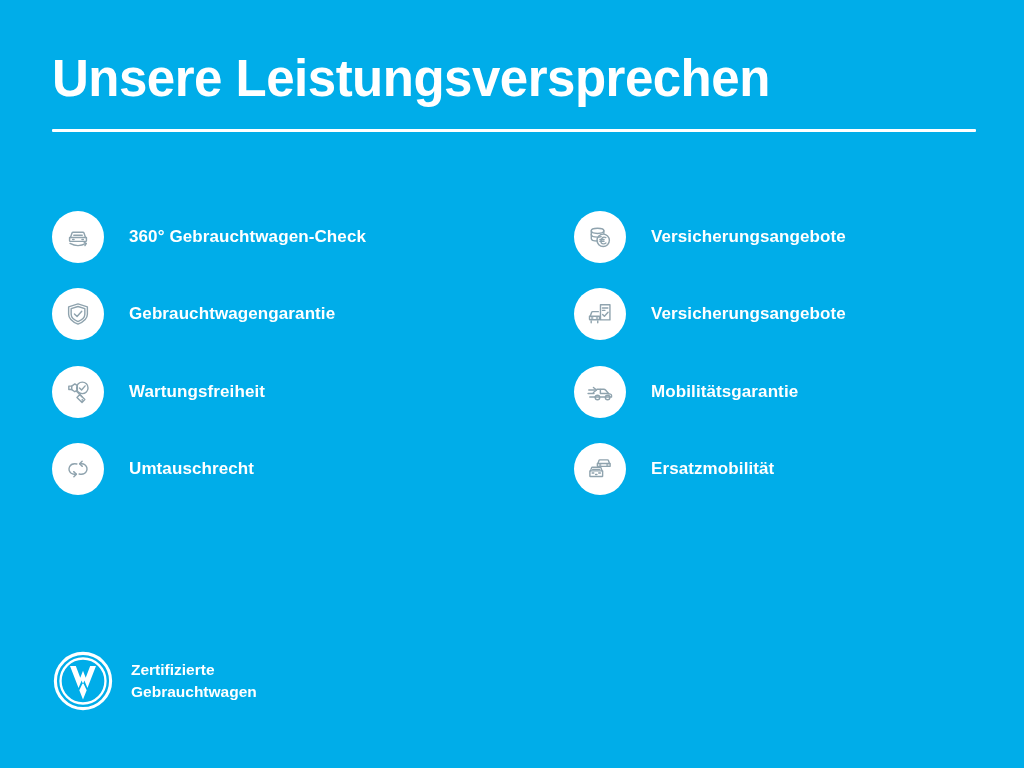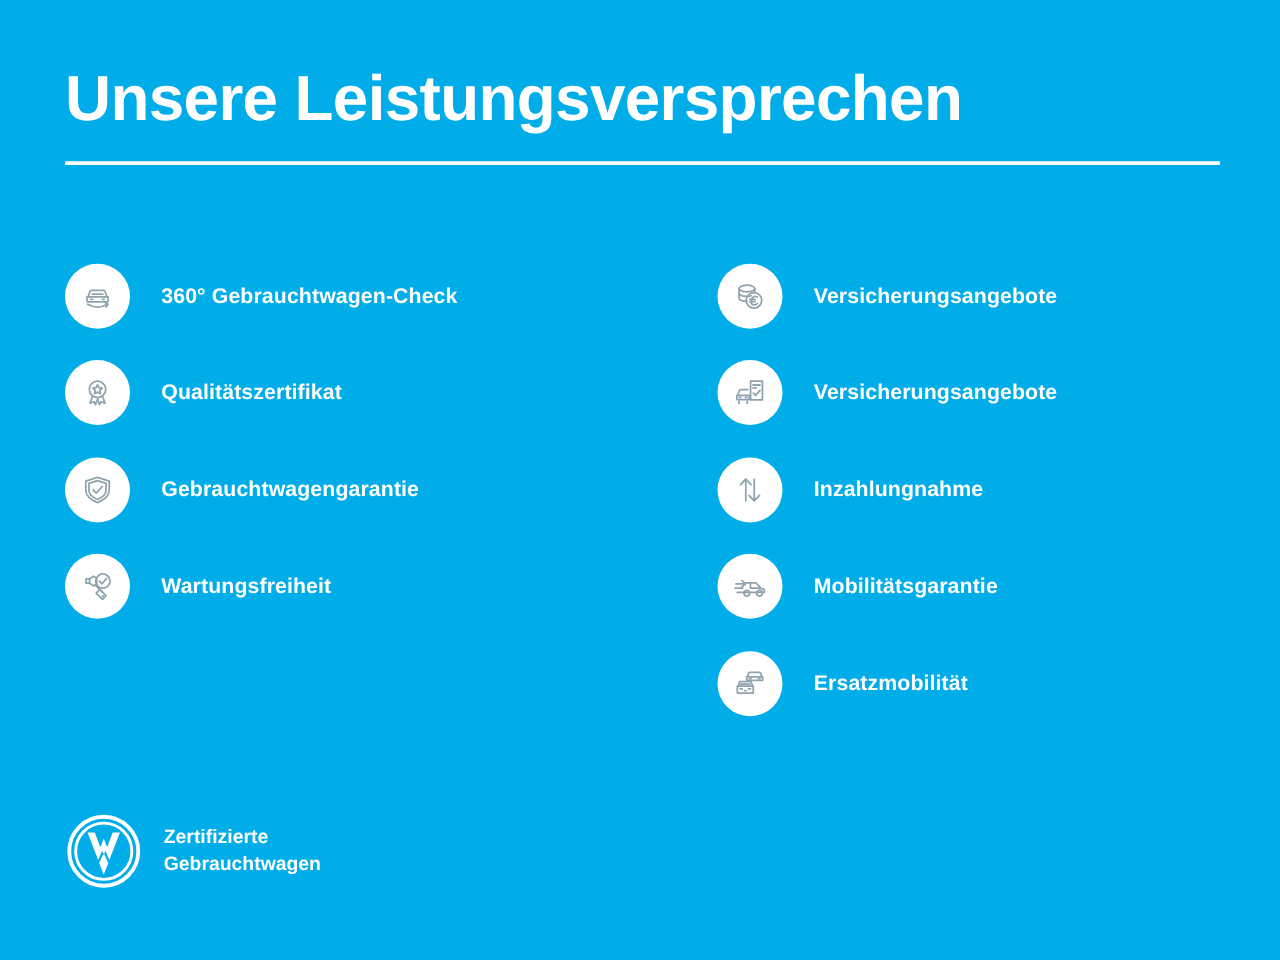--- a/index.html
+++ b/index.html
@@ -144,31 +144,20 @@
             <path d="M10.3 18.6 L11.8 18.6"></path>
             <path d="M20.2 18.6 L21.7 18.6"></path>
             <path d="M11.5 14.2 L20.5 14.2"></path>
             <path d="M7.5 22.8 Q16 27.6 24.5 22.8"></path>
             <path d="M22.4 21.3 L24.9 22.9 L23.4 25.2"></path>
           </svg>
         </div>
         <div class="benefit-label">360° Gebrauchtwagen-Check</div>
       </div>
 
-      <div class="benefit">
-        <div class="icon-circle">
-          <svg viewBox="0 0 32 32">
-            <circle cx="16" cy="13.3" r="7"></circle>
-            <path d="M16 9.4 L17.25 11.9 L20 12.3 L18 14.25 L18.5 17 L16 15.7 L13.5 17 L14 14.25 L12 12.3 L14.75 11.9 Z"></path>
-            <path d="M11.8 18.8 L9.6 25.2 L13 23.9 L14.3 26.4 L16.2 21.3"></path>
-            <path d="M20.2 18.8 L22.4 25.2 L19 23.9 L17.7 26.4 L16.2 22.2"></path>
-          </svg>
-        </div>
-        <div class="benefit-label">Qualitätszertifikat</div>
-      </div>
 
       <div class="benefit">
         <div class="icon-circle">
           <svg viewBox="0 0 32 32">
             <path d="M16 5.2 L26 8.4 L26 16.2 Q26 22.5 16 26.8 Q6 22.5 6 16.2 L6 8.4 Z"></path>
             <path d="M16 8 L23.3 10.3 L23.3 16.2 Q23.3 20.9 16 24.1 Q8.7 20.9 8.7 16.2 L8.7 10.3 Z"></path>
             <path d="M12.2 15.9 L15 18.7 L20 13"></path>
           </svg>
         </div>
         <div class="benefit-label">Gebrauchtwagengarantie</div>
@@ -182,20 +171,31 @@
             <path d="M12.6 7.4 L9.3 9.7 L9.3 13.4 L12.6 15.7 L15.3 13.9 L15.3 9.2 Z"></path>
             <path d="M9.3 9.7 L6.2 9.7 L6.2 13.4 L9.3 13.4"></path>
             <path d="M14.2 15 L20.3 21.1"></path>
             <path d="M17.9 18.7 L14.9 21.8 L20.3 27.1 L23.3 24.1 Z"></path>
             <circle class="solid" cx="20.6" cy="24.4" r="1"></circle>
           </svg>
         </div>
         <div class="benefit-label">Wartungsfreiheit</div>
       </div>
 
+      <div class="benefit">
+        <div class="icon-circle">
+          <svg viewBox="0 0 32 32">
+            <path d="M14.8 10.6 Q9 9.4 7 13.6 Q5.3 17.4 8.4 20.3 Q10.7 22.3 13.9 21.4"></path>
+            <path d="M11.4 18.8 L14.3 21.5 L11.6 24.3"></path>
+            <path d="M17.2 21.4 Q23 22.6 25 18.4 Q26.7 14.6 23.6 11.7 Q21.3 9.7 18.1 10.6"></path>
+            <path d="M20.6 13.2 L17.7 10.5 L20.4 7.7"></path>
+          </svg>
+        </div>
+        <div class="benefit-label">Umtauschrecht</div>
+      </div>
 
     </div>
 
     <div class="col col-right">
 
       <div class="benefit">
         <div class="icon-circle">
           <svg viewBox="0 0 32 32">
             <ellipse cx="13.4" cy="9.4" rx="6.7" ry="2.8"></ellipse>
             <path d="M6.7 9.4 L6.7 13.3 Q6.7 16.1 13.4 16.1 Q15.6 16.1 17.2 15.6"></path>
@@ -221,31 +221,20 @@
             <path d="M13.6 23.5 L13.6 25.3"></path>
             <path d="M16.5 6.2 L26.6 6.2 L26.6 22.3 L16.5 22.3 Z"></path>
             <path d="M18.6 9.6 L24.4 9.6"></path>
             <path d="M18.6 12.1 L21.3 12.1"></path>
             <path d="M18.8 16.6 L20.7 18.5 L24.6 14.2"></path>
           </svg>
         </div>
         <div class="benefit-label">Versicherungsangebote</div>
       </div>
 
-      <div class="benefit">
-        <div class="icon-circle">
-          <svg viewBox="0 0 32 32">
-            <path d="M12.4 25.1 L12.4 6.9"></path>
-            <path d="M7.9 11.4 L12.4 6.7 L16.9 11.4"></path>
-            <path d="M19.6 6.9 L19.6 25.1"></path>
-            <path d="M15.1 20.6 L19.6 25.3 L24.1 20.6"></path>
-          </svg>
-        </div>
-        <div class="benefit-label">Inzahlungnahme</div>
-      </div>
 
       <div class="benefit">
         <div class="icon-circle">
           <svg viewBox="0 0 32 32">
             <path d="M12.8 13.1 L20.1 13.1 Q21.2 13.1 21.9 13.9 L25.3 17.9 L27.2 18.3 Q28.3 18.5 28.3 19.6 L28.3 21.3 L10.6 21.3"></path>
             <path d="M16.4 13.3 L16.4 17.6 L25 17.6"></path>
             <circle cx="13.3" cy="21.9" r="2.4"></circle>
             <circle cx="24.1" cy="21.9" r="2.4"></circle>
             <path d="M4 13.9 L12 13.9"></path>
             <path d="M9 11.2 L12.3 13.9 L9 16.6"></path>

